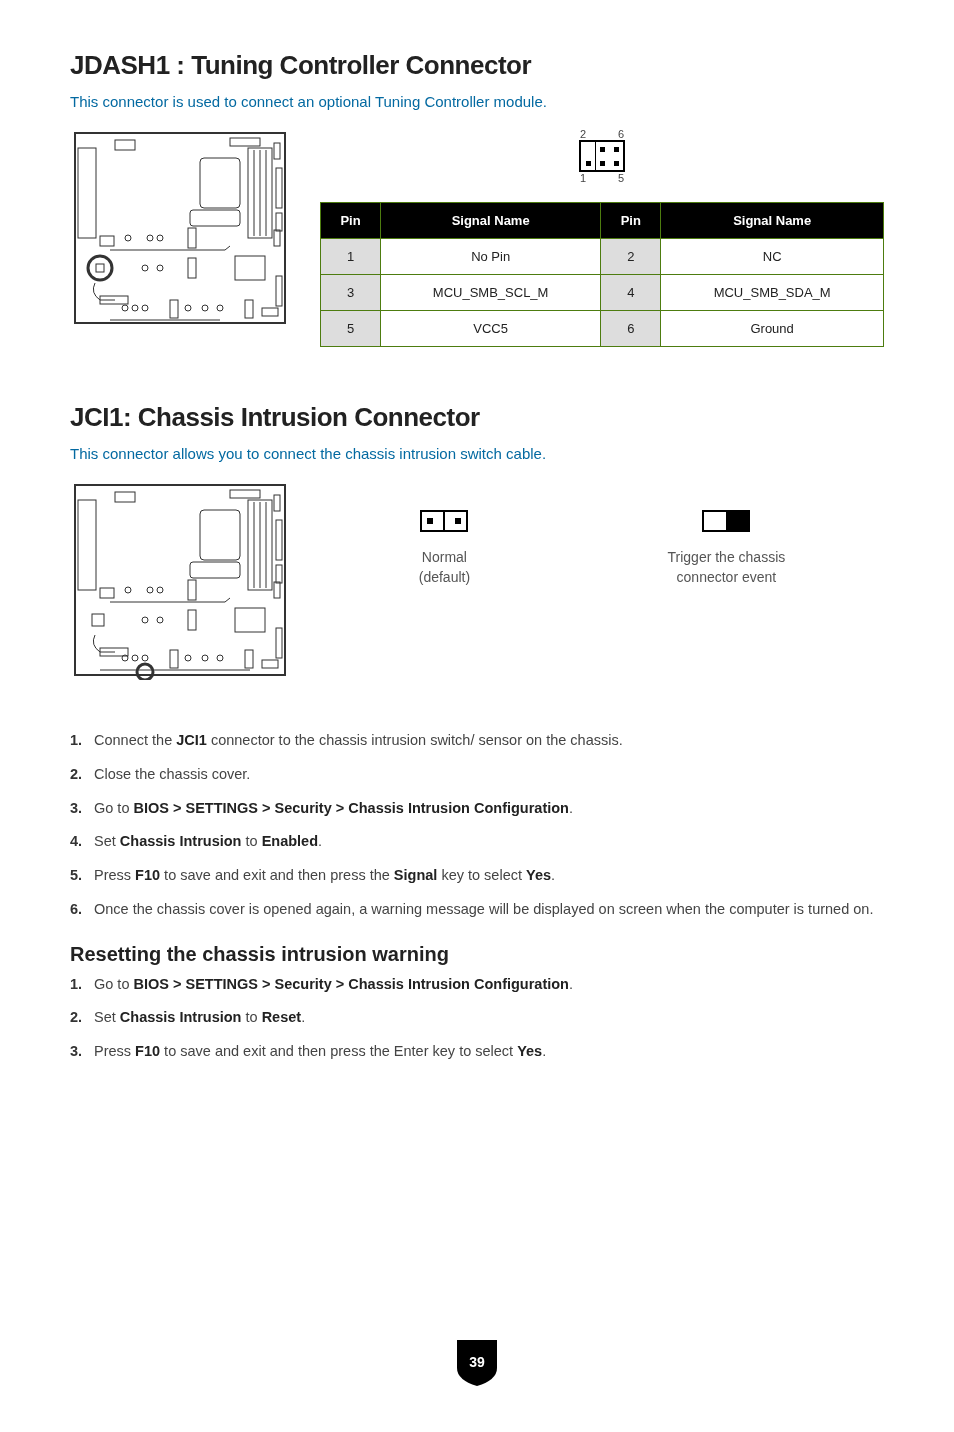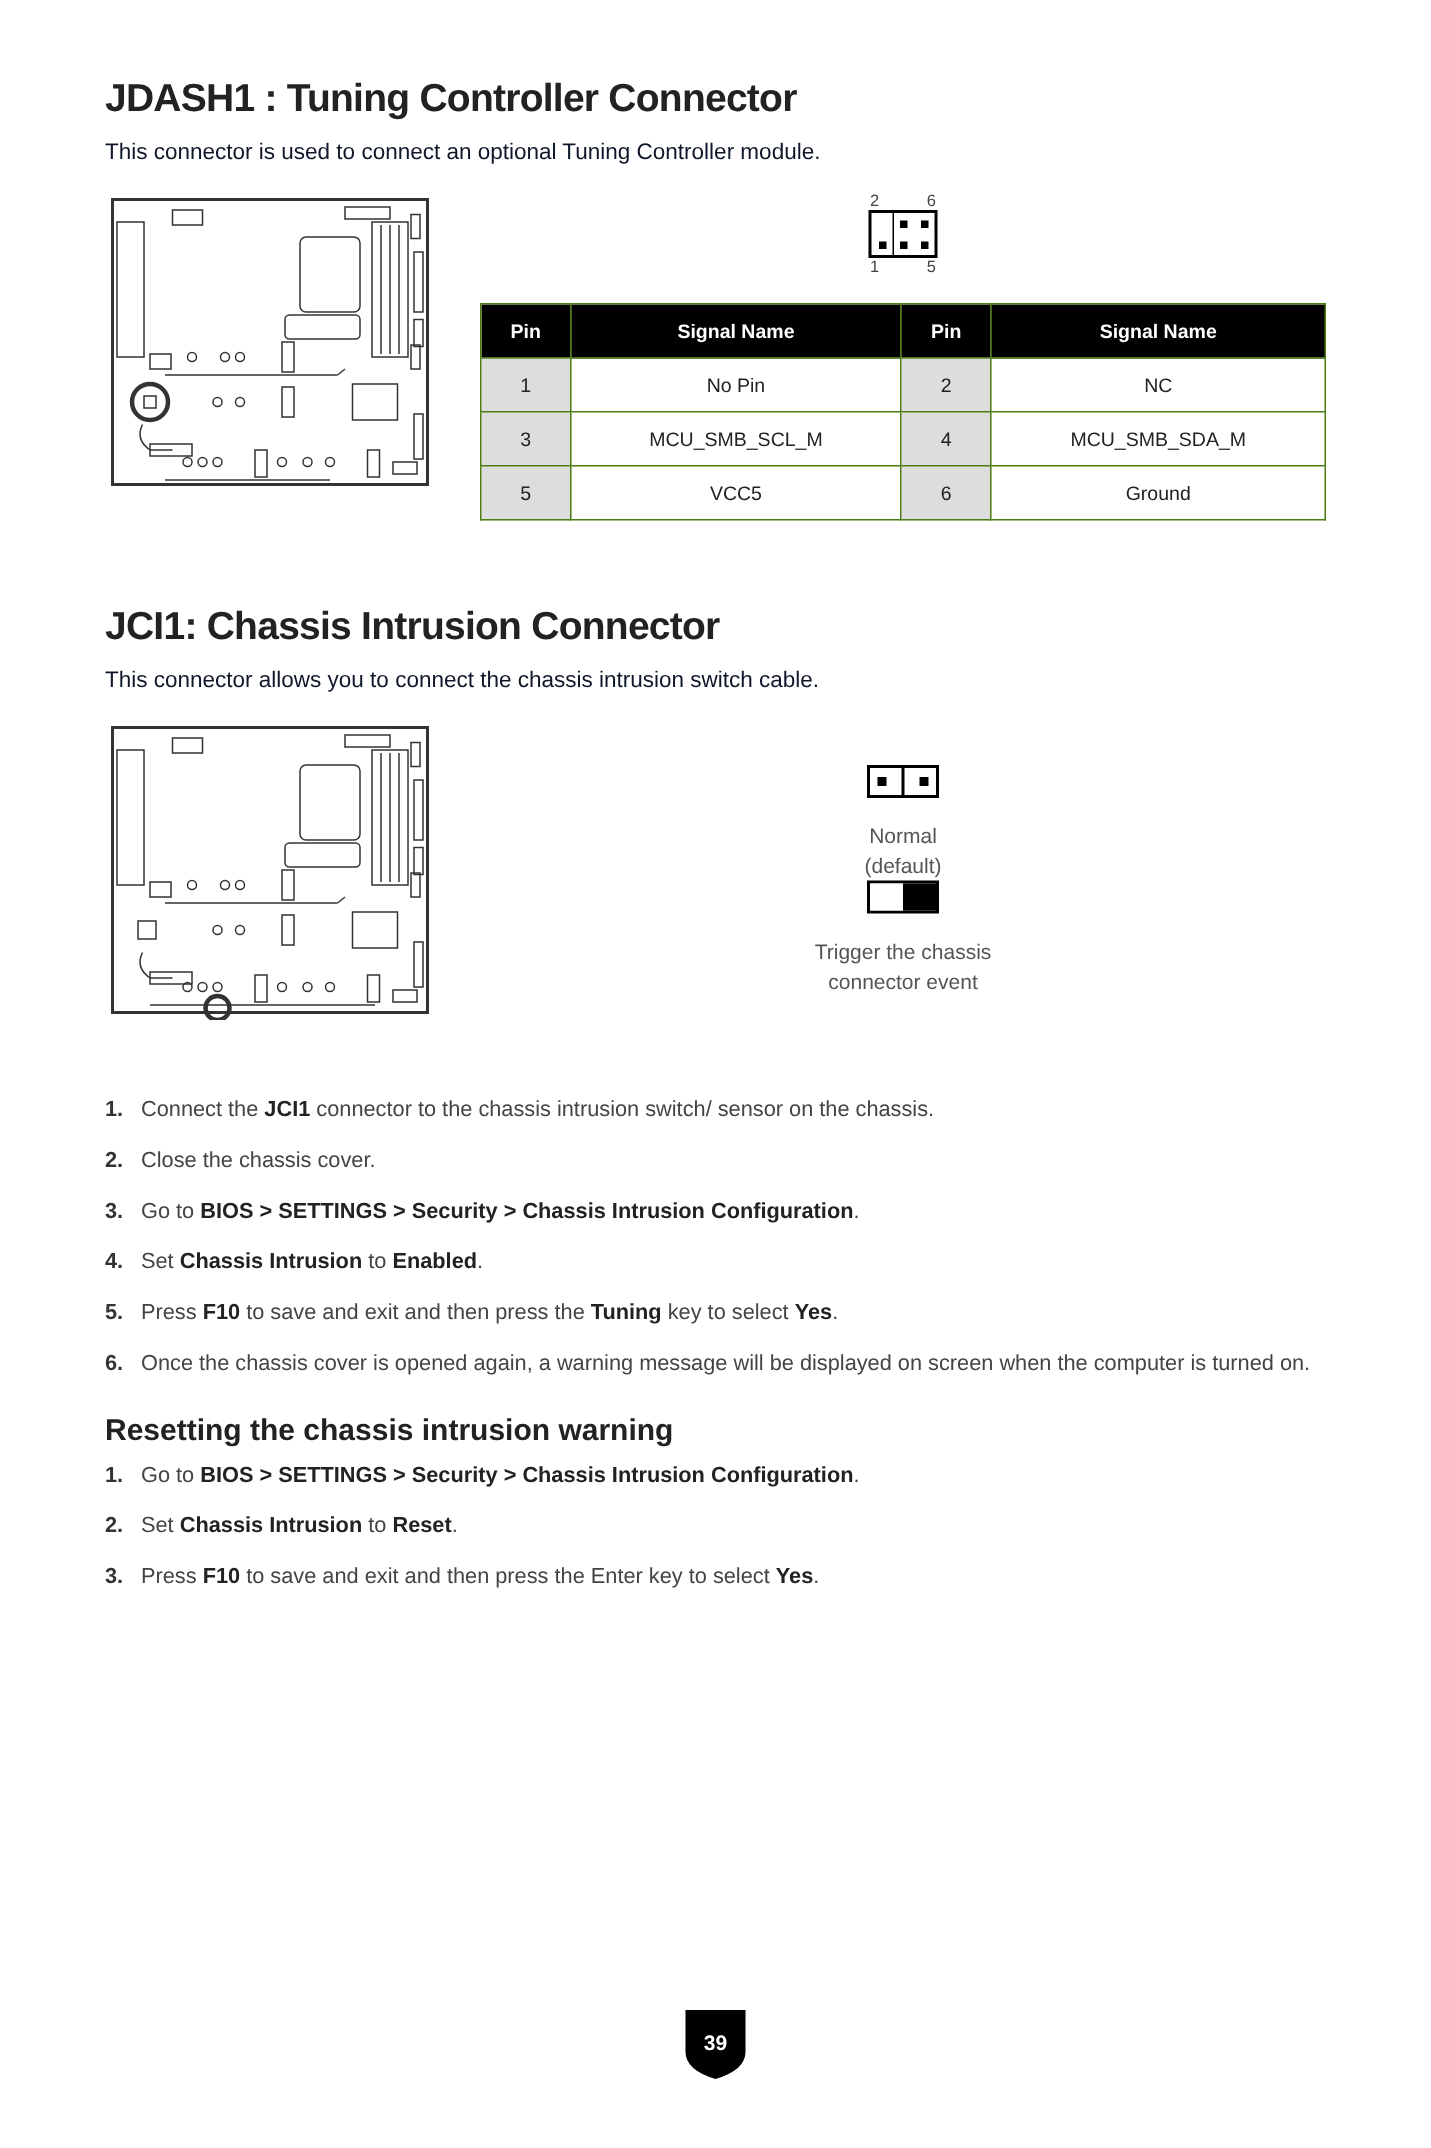--- a/index.html
+++ b/index.html
@@ -18,21 +18,21 @@
     margin-bottom: 12px;
     letter-spacing: -0.5px;
   }
   h2 {
     font-size: 20px;
     font-weight: bold;
     margin-bottom: 8px;
   }
   .subtitle {
     font-size: 15px;
-    color: #0f172a;
+    color: #0369a1;
     margin-bottom: 18px;
   }
   .section1-row {
     display: flex;
     gap: 30px;
     align-items: flex-start;
     margin-bottom: 55px;
   }
   .section2-row {
     display: flex;
@@ -89,21 +89,20 @@
     font-weight: bold;
   }
   table.signal td.pin-col {
     background: #ddd;
     width: 60px;
   }
   .jumper-row {
     display: flex;
     justify-content: space-around;
     padding-top: 30px;
-    flex-direction: column;
   }
   .jumper-col {
     display: flex;
     flex-direction: column;
     align-items: center;
     gap: 16px;
   }
   .jumper-open {
     width: 48px; height: 22px;
     border: 2px solid #000;
@@ -355,21 +354,21 @@
     </div>
   </div>
 </div>
 
 <div class="section-block">
   <ol id="using-list">
       <li>Connect the <b>JCI1</b> connector to the chassis intrusion switch/ sensor on the chassis.</li>
       <li>Close the chassis cover.</li>
       <li>Go to <b>BIOS &gt; SETTINGS &gt; Security &gt; Chassis Intrusion Configuration</b>.</li>
       <li>Set <b>Chassis Intrusion</b> to <b>Enabled</b>.</li>
-      <li>Press <b>F10</b> to save and exit and then press the <b>Tuning</b> key to select <b>Yes</b>.</li>
+      <li>Press <b>F10</b> to save and exit and then press the <b>Signal</b> key to select <b>Yes</b>.</li>
       <li>Once the chassis cover is opened again, a warning message will be displayed on screen when the computer is turned on.</li>
     </ol>
 </div>
 
 <div class="section-block h2-gap">
   <h2>Resetting the chassis intrusion warning</h2>
   <ol id="reset-list">
       <li>Go to <b>BIOS &gt; SETTINGS &gt; Security &gt; Chassis Intrusion Configuration</b>.</li>
       <li>Set <b>Chassis Intrusion</b> to <b>Reset</b>.</li>
       <li>Press <b>F10</b> to save and exit and then press the Enter key to select <b>Yes</b>.</li>

